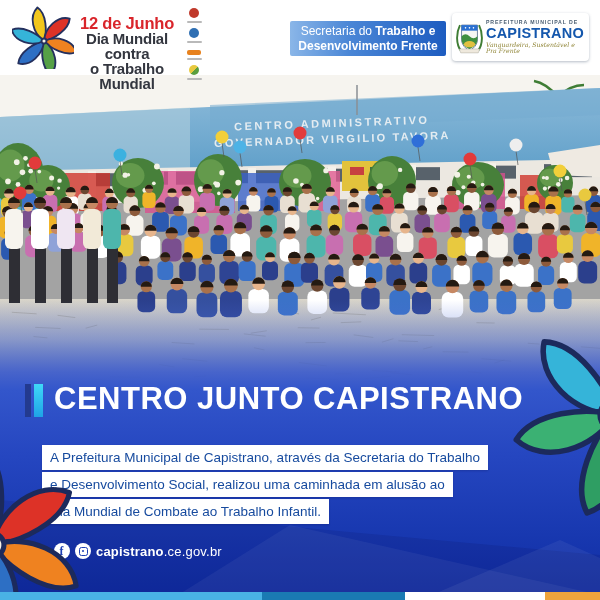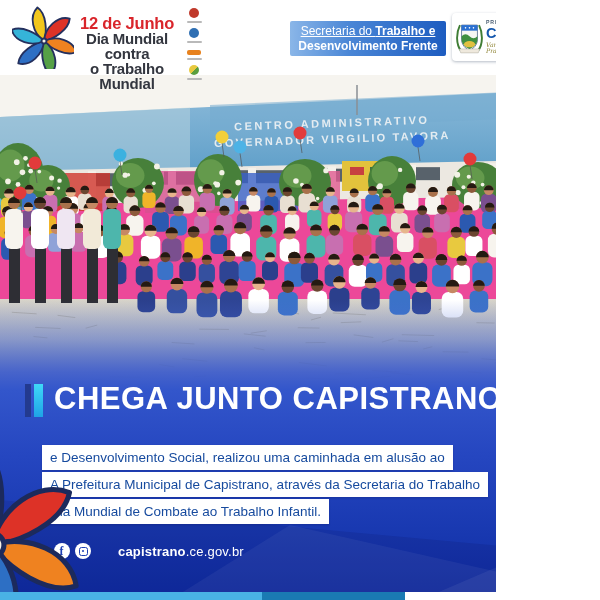--- a/index.html
+++ b/index.html
@@ -1,35 +1,35 @@
 <!DOCTYPE html>
 <html><head>
 <meta charset="utf-8">
 <style>
   html,body{margin:0;padding:0;}
   body{width:600px;height:600px;overflow:hidden;font-family:"Liberation Sans",sans-serif;background:#fff;}
-  .poster{position:relative;width:496px;height:600px;overflow:hidden;background:#ec4899;}
+  .poster{position:relative;width:600px;height:600px;overflow:hidden;background:#a3a3a3;}
 
   
   .header{position:absolute;top:0;left:0;width:600px;height:75px;background:#fff;z-index:3;}
   .logo-pinwheel{position:absolute;left:12px;top:5px;width:62px;height:64px;}
   .campaign{position:absolute;left:72px;top:16px;width:110px;text-align:center;line-height:15px;}
   .campaign .date{font-size:16.5px;font-weight:800;color:#d9252b;letter-spacing:-.2px;}
   .campaign .sub{font-size:15px;font-weight:700;color:#33363f;letter-spacing:-.2px;}
   .partners{position:absolute;left:183px;top:8px;width:22px;display:flex;flex-direction:column;align-items:center;gap:3px;}
   .pl{width:10px;height:10px;border-radius:50%;}
   .pl-bar{width:15px;height:2px;background:#b9b9b9;border-radius:1px;margin-bottom:2px;}
   .pl1{background:#c0392b;}
   .pl2{background:#2f6fb3;}
   .pl3{background:#e8821e;border-radius:2px;height:5px;width:14px;margin-top:2px;}
   .pl4{background:linear-gradient(135deg,#e8c93f 55%,#5a9e3f 55%);}
   .badge{position:absolute;left:290px;top:21px;width:156px;height:35px;border-radius:2px;
          background:linear-gradient(90deg,#8ab6e8 0%,#4a86d6 38%,#1d5cc0 100%);
          color:#fff;display:flex;flex-direction:column;justify-content:center;align-items:center;line-height:15px;}
-  .badge .l1{font-size:12px;text-decoration:underline;}
+  .badge .l1{font-size:12px;}
   .badge .l1 b, .badge .l2{font-weight:700;font-size:12px;}
   .citylogo{position:absolute;left:452px;top:13px;width:137px;height:48px;background:#fff;border-radius:4px;
             box-shadow:0 1px 3px rgba(40,60,90,.35);display:flex;align-items:center;padding:0 4px;box-sizing:border-box;}
   .citylogo .txt{margin-left:3px;line-height:1;}
   .citylogo .small{font-size:5.2px;font-weight:700;letter-spacing:.9px;color:#4a5e72;}
   .citylogo .city{font-size:14.5px;font-weight:800;color:#1457ad;letter-spacing:.2px;margin-top:1px;}
   .citylogo .slogan{font-family:"DejaVu Serif",serif;font-style:italic;font-size:6.2px;color:#8f8435;margin-top:1px;}
 
   
   .photo{position:absolute;top:75px;left:0;width:600px;height:320px;z-index:1;}
@@ -44,21 +44,21 @@
   .headline{position:absolute;left:54px;top:81px;color:#fff;font-size:31px;font-weight:800;letter-spacing:.5px;white-space:nowrap;}
   .bodycopy{position:absolute;left:42px;top:145px;}
   .hl-line{width:max-content;background:#fff;color:#164a9e;font-size:13.5px;line-height:19px;padding:3px 8px;margin-bottom:2px;box-shadow:0 1px 2px rgba(10,20,80,.25);}
   .footerline{position:absolute;left:54px;top:243px;display:flex;align-items:center;color:#fff;font-size:13px;}
   .soc{width:16px;height:16px;border-radius:50%;background:#fff;margin-right:5px;position:relative;flex:none;}
   .soc-f::after{content:"f";position:absolute;left:5.5px;top:.5px;color:#1d3fb3;font-weight:700;font-size:12px;font-family:"Liberation Serif",serif;}
   .soc-ig .cam{position:absolute;left:3.5px;top:3.5px;width:7px;height:7px;border:1.4px solid #1d3fb3;border-radius:2.5px;}
   .soc-ig .dot{position:absolute;left:6.8px;top:6.8px;width:2.4px;height:2.4px;border-radius:50%;background:#1d3fb3;}
   .handle{margin-left:4px;letter-spacing:.2px;}
   .handle b{font-weight:700;}
-  .site{margin-left:22px;letter-spacing:.2px;}
+  .site{letter-spacing:.2px;}
   .site b{font-weight:700;}
   .strip{position:absolute;left:0;bottom:0;width:600px;height:8px;display:flex;z-index:6;}
   .strip div{height:8px;}
   .s1{width:262px;background:#49b2e5;}
   .s2{width:143px;background:#1a7ab3;}
   .s3{width:140px;background:#ffffff;}
   .s4{width:55px;background:#efa43c;}
   .pinwheel-right{position:absolute;left:505px;top:5px;width:220px;height:220px;}
   .pinwheel-left{position:absolute;left:-108px;top:145px;width:200px;height:200px;}
 </style>
@@ -742,25 +742,25 @@
     <svg class="facets" viewBox="0 0 600 300">
       <polygon points="0,200 600,255 600,300 0,300" fill="rgba(5,12,70,.12)"></polygon>
       <polygon points="170,300 290,225 600,295 600,300" fill="rgba(255,255,255,.05)"></polygon>
       <polygon points="420,300 560,240 600,258 600,300" fill="rgba(255,255,255,.06)"></polygon>
     </svg>
 
     <div class="accent-bars">
       <div class="bar-navy"></div>
         <div class="bar-cyan"></div>
     </div>
-    <div class="headline">CHEGA JUNTO CAPISTRANO</div>
+    <div class="headline">CENTRO JUNTO CAPISTRANO</div>
 
     <div class="bodycopy">
+      <div class="hl-line">A Prefeitura Municipal de Capistrano, através da Secretaria do Trabalho</div>
       <div class="hl-line">e Desenvolvimento Social, realizou uma caminhada em alusão ao</div>
-      <div class="hl-line">A Prefeitura Municipal de Capistrano, através da Secretaria do Trabalho</div>
       <div class="hl-line">Dia Mundial de Combate ao Trabalho Infantil.</div>
     </div>
 
     <div class="footerline">
       <span class="soc soc-f"></span>
       <span class="soc soc-ig">
           <span class="cam"></span>
           <span class="dot"></span>
         </span>
       <span class="site"><b>capistrano</b><span>.ce.gov.br</span></span>

